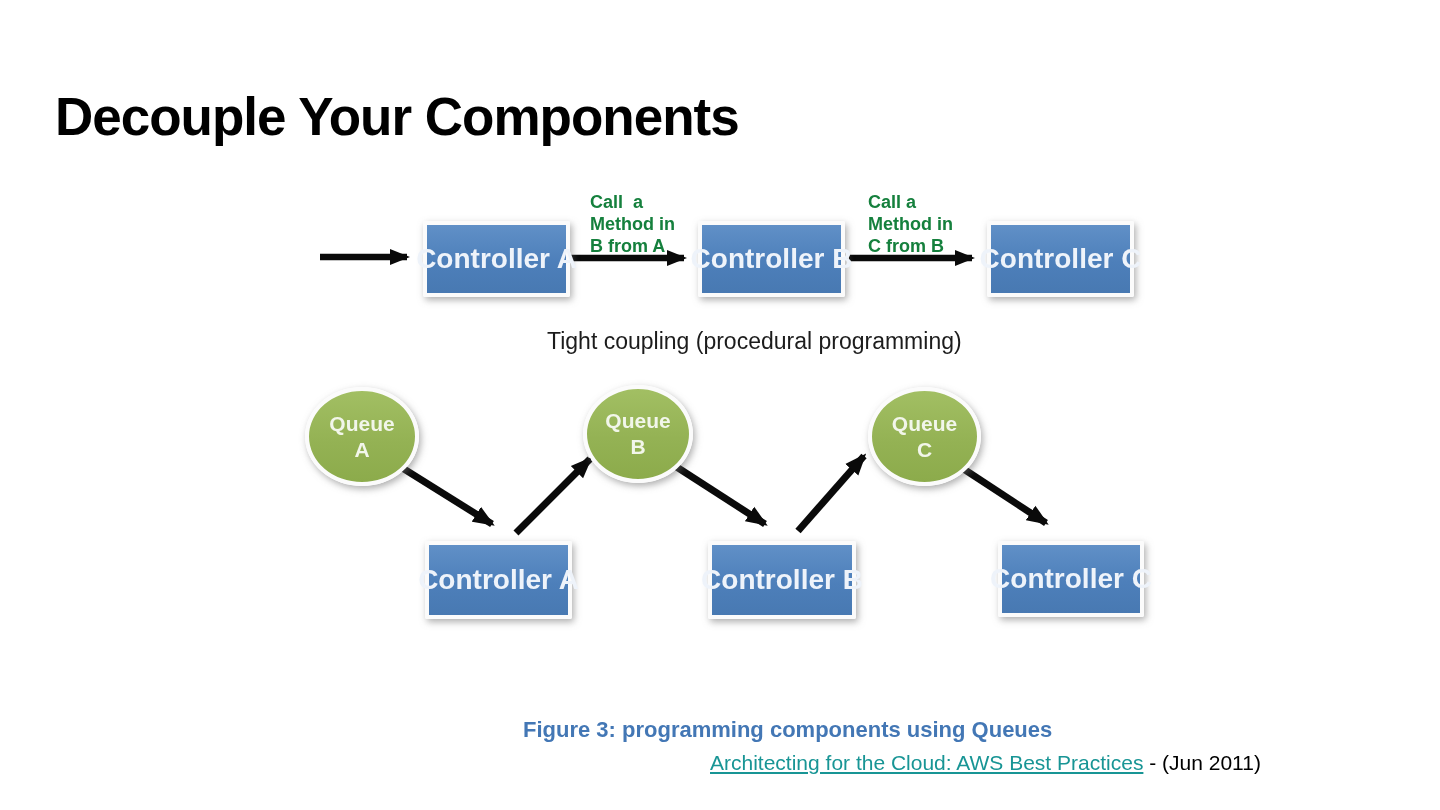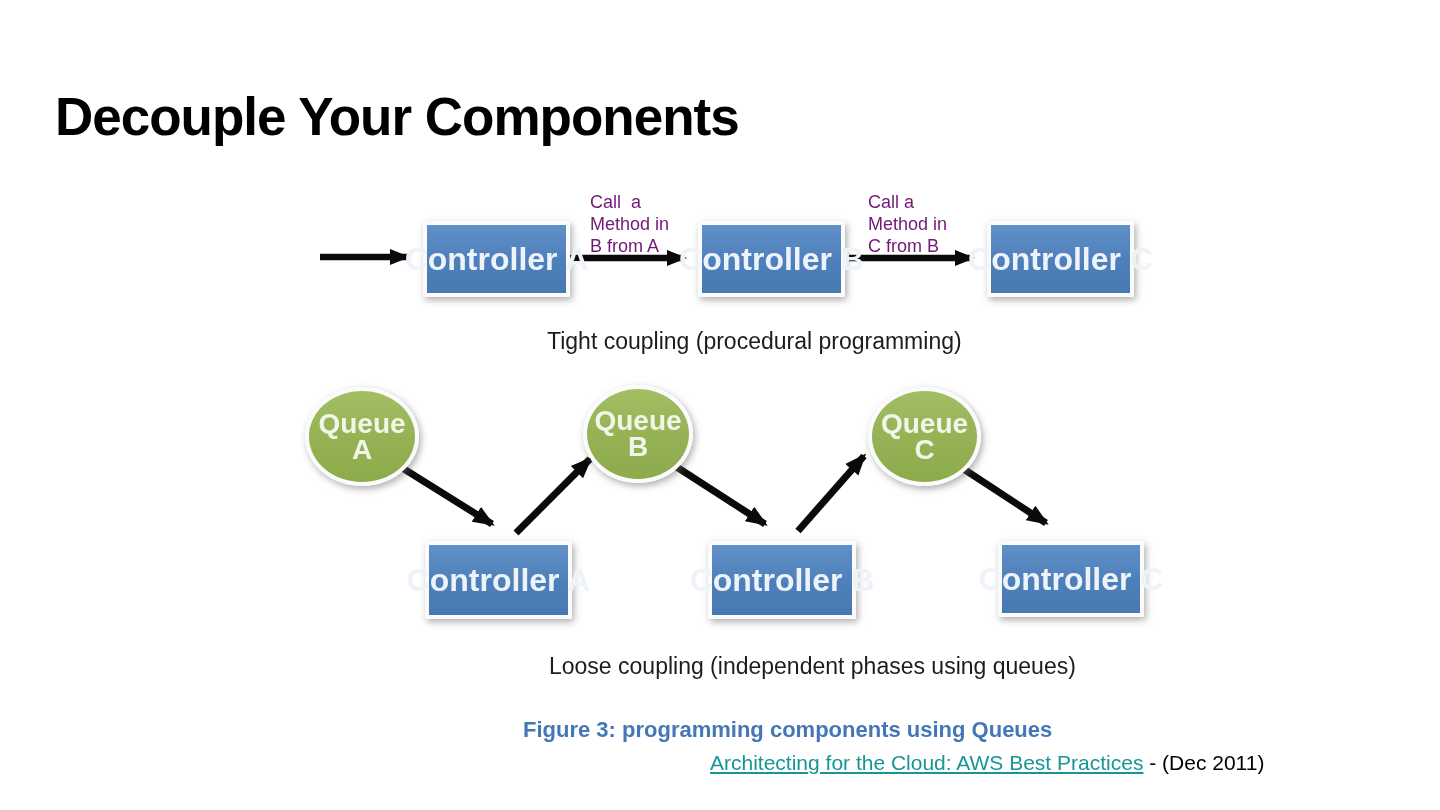--- a/index.html
+++ b/index.html
@@ -38,47 +38,47 @@
   .cbox {
     background: linear-gradient(180deg, #6090c7 0%, #4d7fba 55%, #4879b2 100%);
     border: 4px solid #fbfbfb;
     border-radius: 2px;
     box-shadow: 2px 3px 7px rgba(110,110,110,0.55);
     display: flex;
     align-items: center;
     justify-content: center;
     color: #eef3fa;
     font-weight: 700;
-    font-size: 32px;
+    font-size: 28px;
     white-space: nowrap;
     box-sizing: border-box;
   }
 
   
   .queue {
     background: linear-gradient(180deg, #a2bf63 0%, #94b254 55%, #8cab4b 100%);
     border: 4px solid #fbfbfb;
     border-radius: 50%;
     box-shadow: 2px 3px 7px rgba(110,110,110,0.55);
     display: flex;
     flex-direction: column;
     align-items: center;
     justify-content: center;
     color: #f2f6ea;
     font-weight: 700;
-    font-size: 28px;
+    font-size: 21px;
     line-height: 26px;
     box-sizing: border-box;
     text-align: left;
   }
 
   .call-label {
     font-size: 18px;
-    font-weight: 400;
-    color: #701a75;
+    font-weight: 700;
+    color: #15803d;
     line-height: 22px;
     white-space: pre-wrap;
   }
 
   .diagram-caption {
     font-size: 23px;
     color: #1c1c1c;
     white-space: nowrap;
     margin-left: 24px;
   }
@@ -174,23 +174,22 @@
   </div>
 
   <div class="abs cbox" style="left:708px; top:541px; width:148px; height:78px;">
     <span>Controller B</span>
   </div>
 
   <div class="abs cbox" style="left:998px; top:541px; width:146px; height:76px;">
     <span>Controller C</span>
   </div>
 
-  <div class="abs diagram-caption" style="left:525px; top:653px;">Loose coupling (independent phases using queues)</div>
 
   <div class="abs figure-caption" style="left:523px; top:717px;">Figure 3: programming components using Queues</div>
 
   <div class="abs footer-line" style="left:710px; top:751px;">
-    <span class="footer-link">Architecting for the Cloud: AWS Best Practices</span><span class="footer-suffix"> - (Dec 2011)</span>
+    <span class="footer-link">Architecting for the Cloud: AWS Best Practices</span><span class="footer-suffix"> - (Jun 2011)</span>
   </div>
 
   <div class="abs page-number" style="left:1384px; top:750px;">20</div>
 
 </div>
 
 </body></html>

